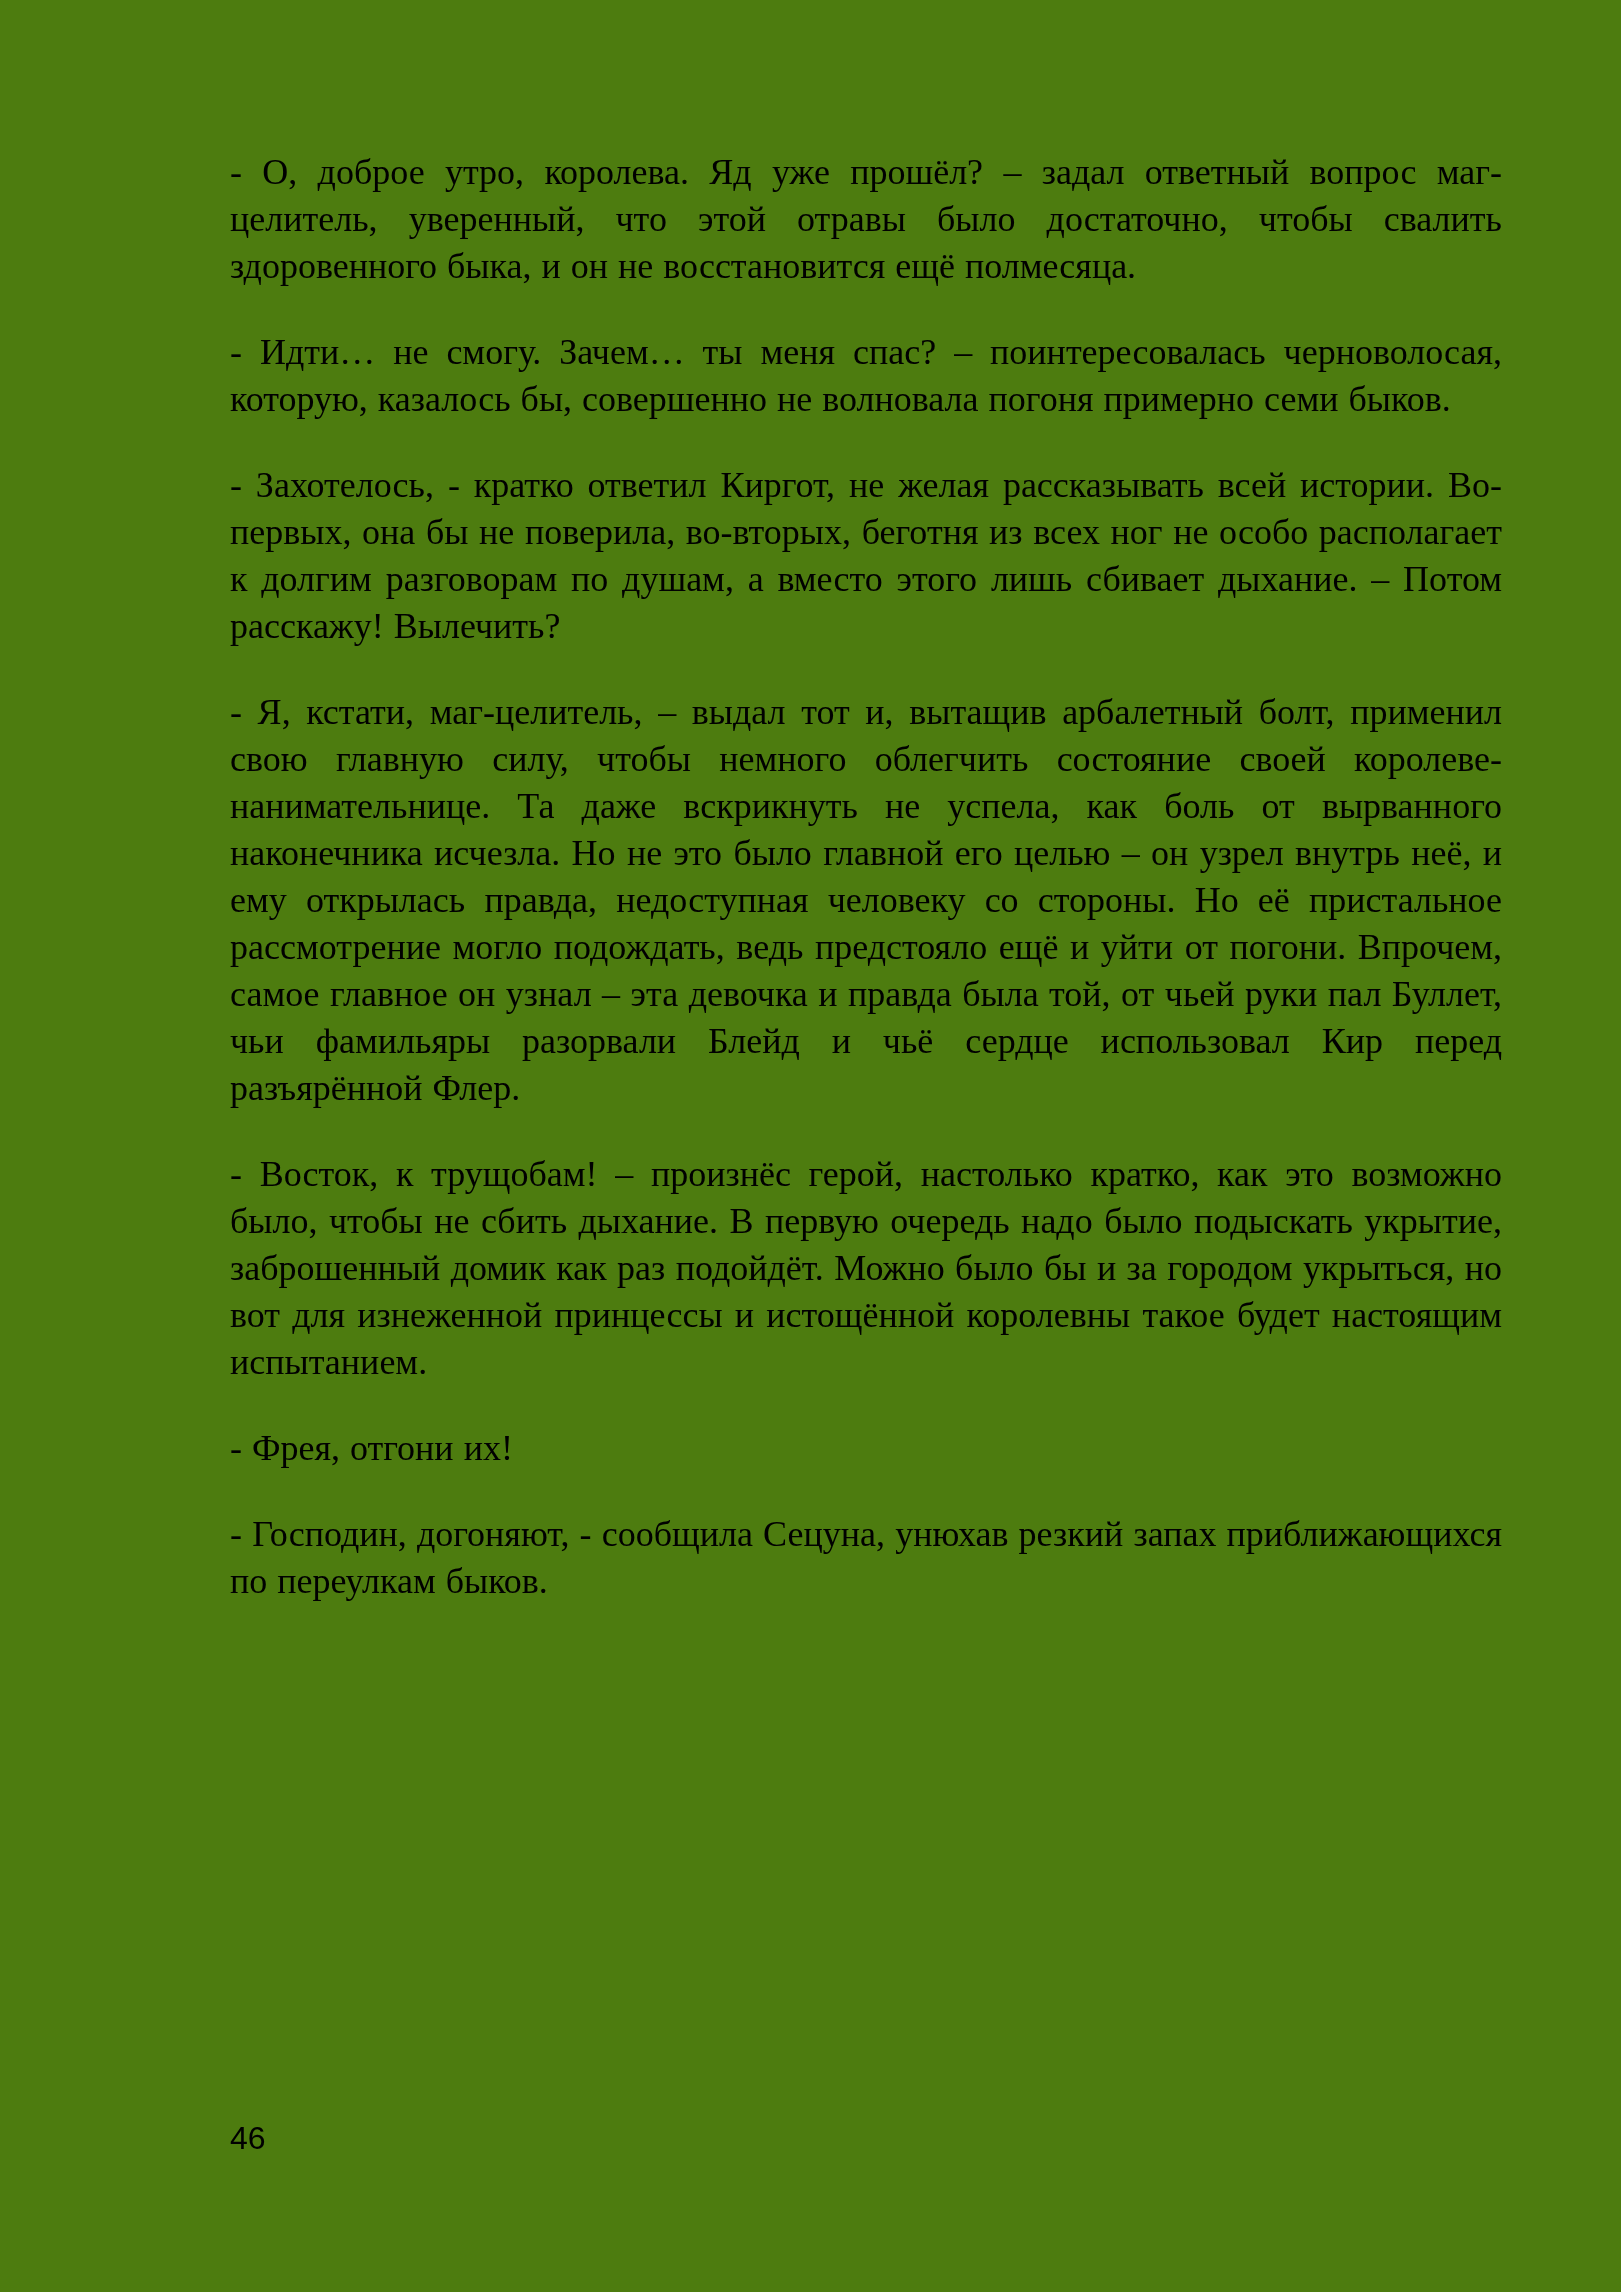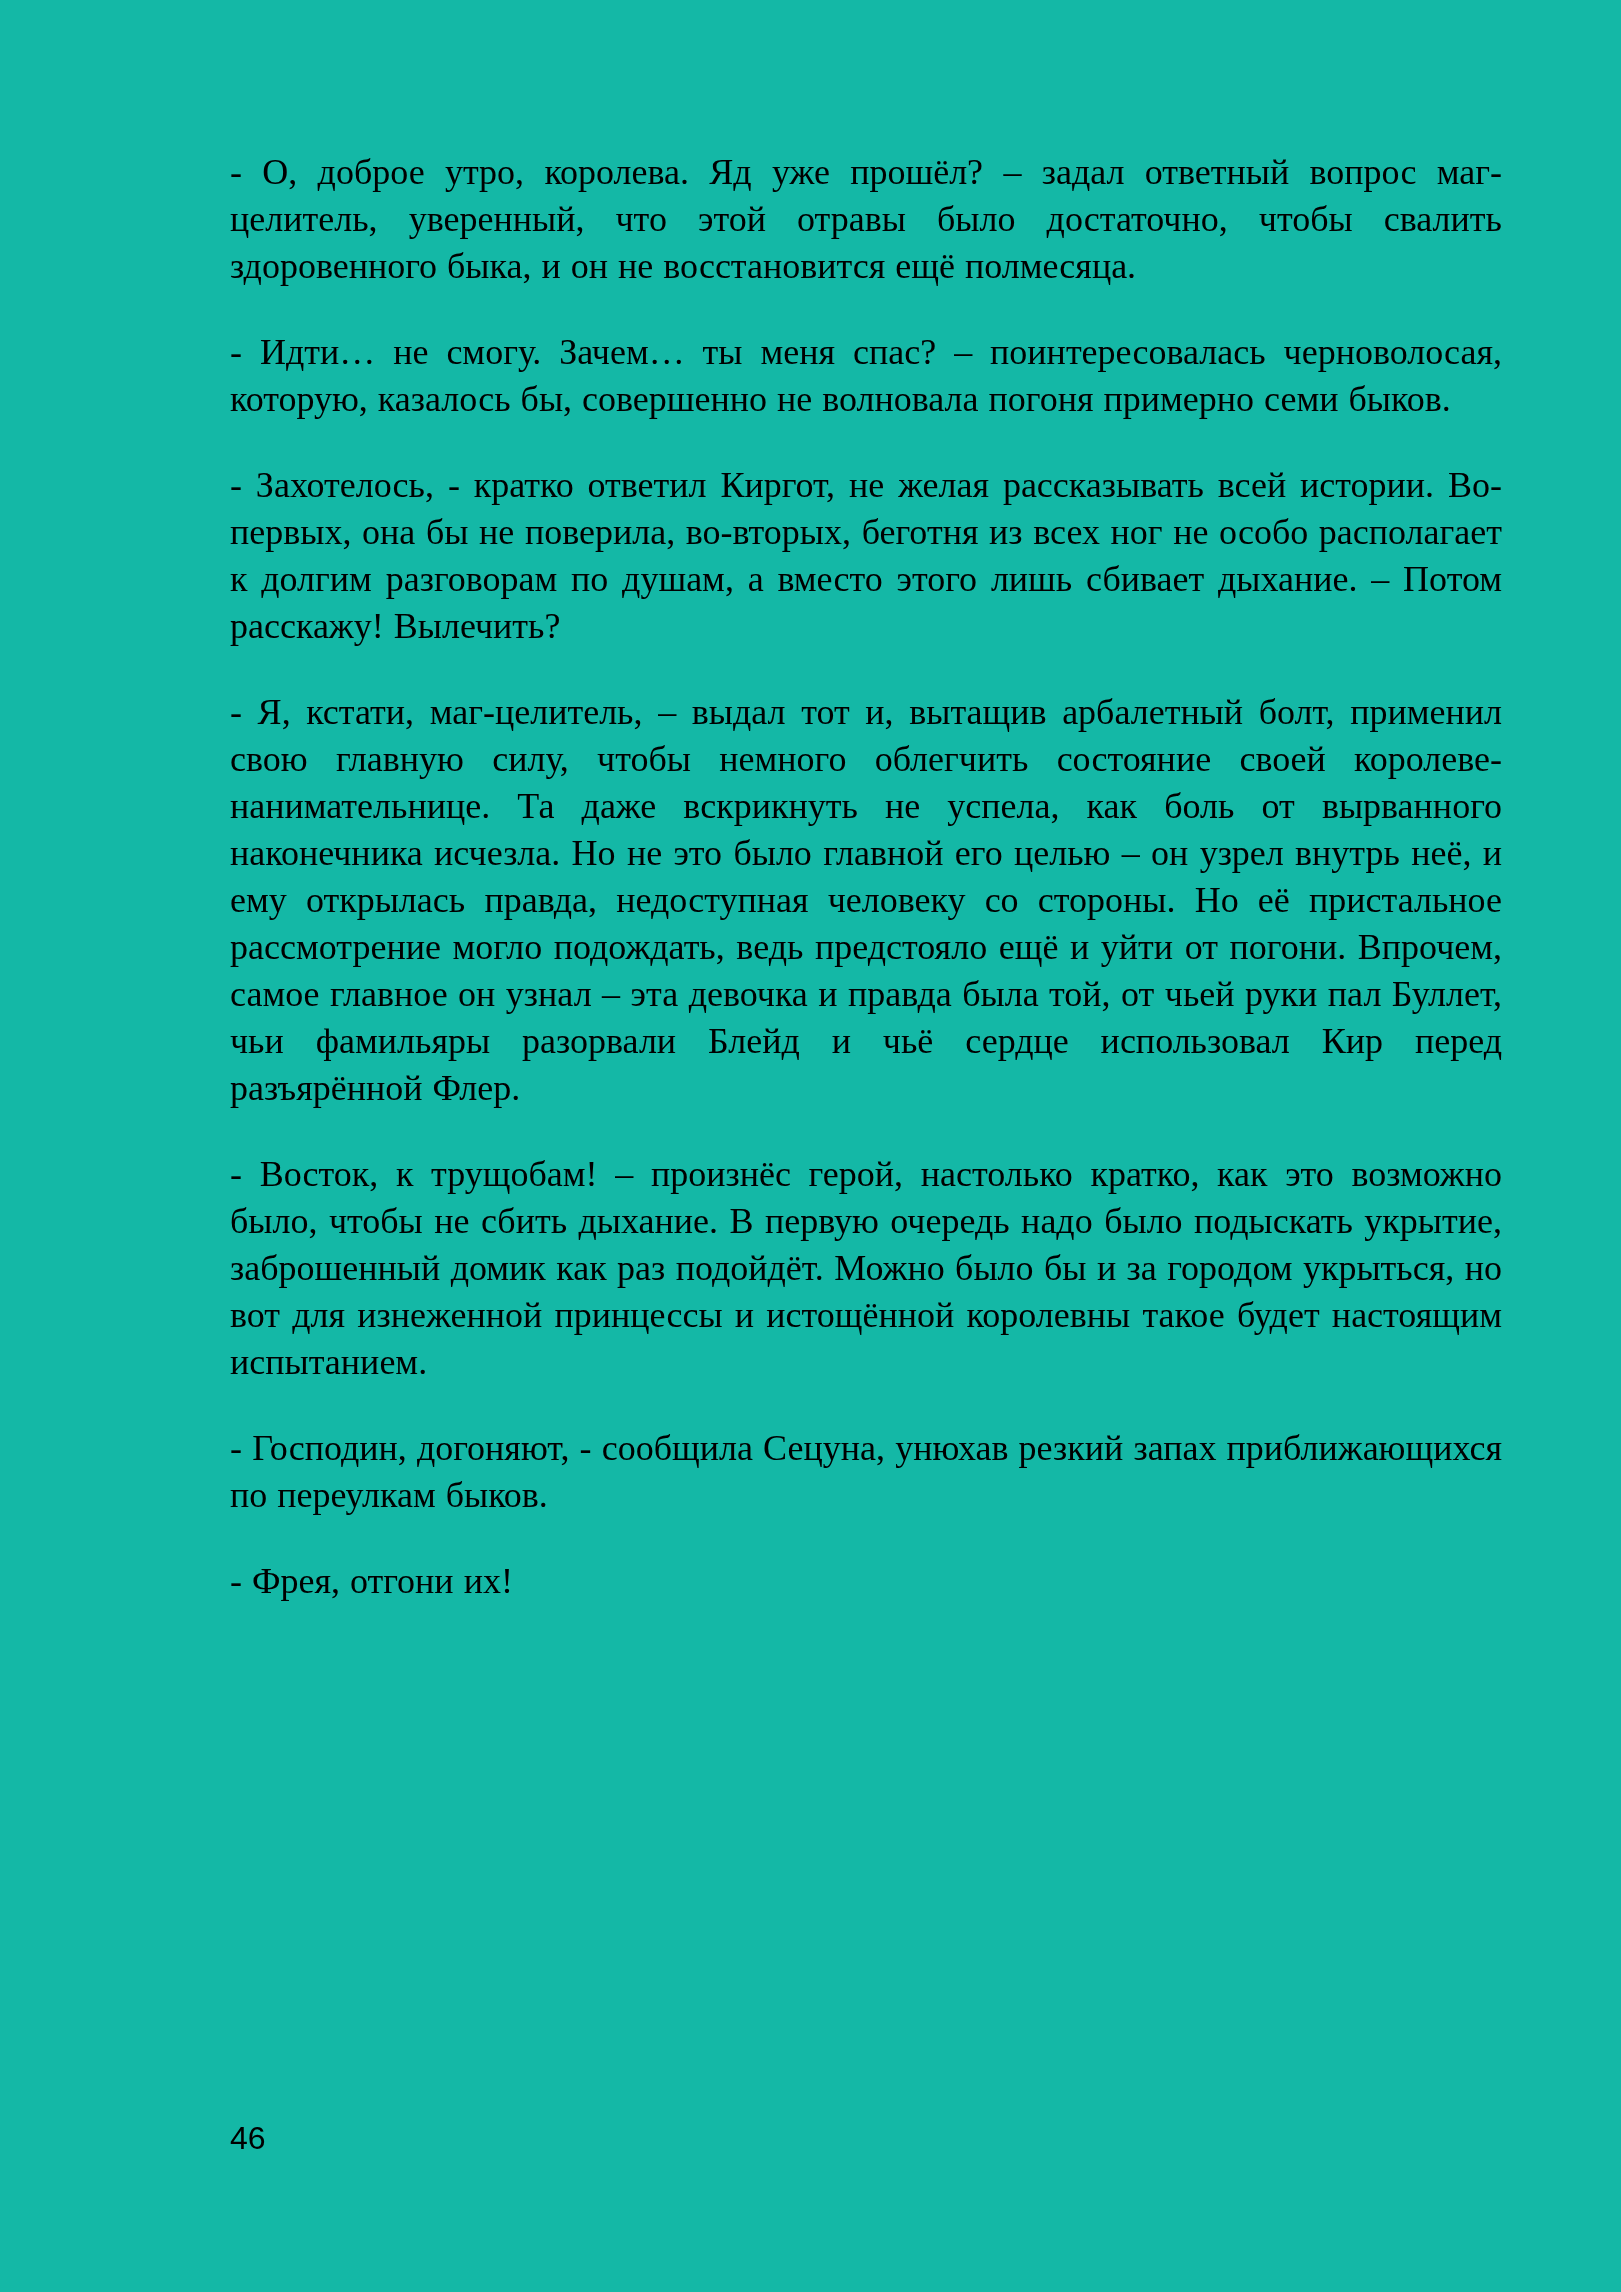--- a/index.html
+++ b/index.html
@@ -10,21 +10,21 @@
   body {
     width: 1621px;
     height: 2293px;
     position: relative;
     font-family: "Liberation Serif", serif;
     overflow: hidden;
   }
   .page {
     position: absolute;
     inset: 0;
-    background: #14b8a6;
+    background: #4d7c0f;
     padding-left: 37px;
   }
   .text-block {
     position: absolute;
     left: 230px;
     top: 149px;
     width: 1272px;
     color: #000000;
   }
   .para {
@@ -53,18 +53,18 @@
 </head>
 <body>
 
 <div class="page">
   <div class="text-block" id="paragraphs">
       <div class="para">- О, доброе утро, королева. Яд уже прошёл? – задал ответный вопрос маг-целитель, уверенный, что этой отравы было достаточно, чтобы свалить здоровенного быка, и он не восстановится ещё полмесяца.</div>
       <div class="para">- Идти… не смогу. Зачем… ты меня спас? – поинтересовалась черноволосая, которую, казалось бы, совершенно не волновала погоня примерно семи быков.</div>
       <div class="para">- Захотелось, - кратко ответил Киргот, не желая рассказывать всей истории. Во-первых, она бы не поверила, во-вторых, беготня из всех ног не особо располагает к долгим разговорам по душам, а вместо этого лишь сбивает дыхание. – Потом расскажу! Вылечить?</div>
       <div class="para">- Я, кстати, маг-целитель, – выдал тот и, вытащив арбалетный болт, применил свою главную силу, чтобы немного облегчить состояние своей королеве-нанимательнице. Та даже вскрикнуть не успела, как боль от вырванного наконечника исчезла. Но не это было главной его целью – он узрел внутрь неё, и ему открылась правда, недоступная человеку со стороны. Но её пристальное рассмотрение могло подождать, ведь предстояло ещё и уйти от погони. Впрочем, самое главное он узнал – эта девочка и правда была той, от чьей руки пал Буллет, чьи фамильяры разорвали Блейд и чьё сердце использовал Кир перед разъярённой Флер.</div>
       <div class="para">- Восток, к трущобам! – произнёс герой, настолько кратко, как это возможно было, чтобы не сбить дыхание. В первую очередь надо было подыскать укрытие, заброшенный домик как раз подойдёт. Можно было бы и за городом укрыться, но вот для изнеженной принцессы и истощённой королевны такое будет настоящим испытанием.</div>
+      <div class="para">- Фрея, отгони их!</div>
       <div class="para">- Господин, догоняют, - сообщила Сецуна, унюхав резкий запах приближающихся по переулкам быков.</div>
-      <div class="para">- Фрея, отгони их!</div>
     </div>
   <div class="page-number">46</div>
 </div>
 
 
 </body></html>

